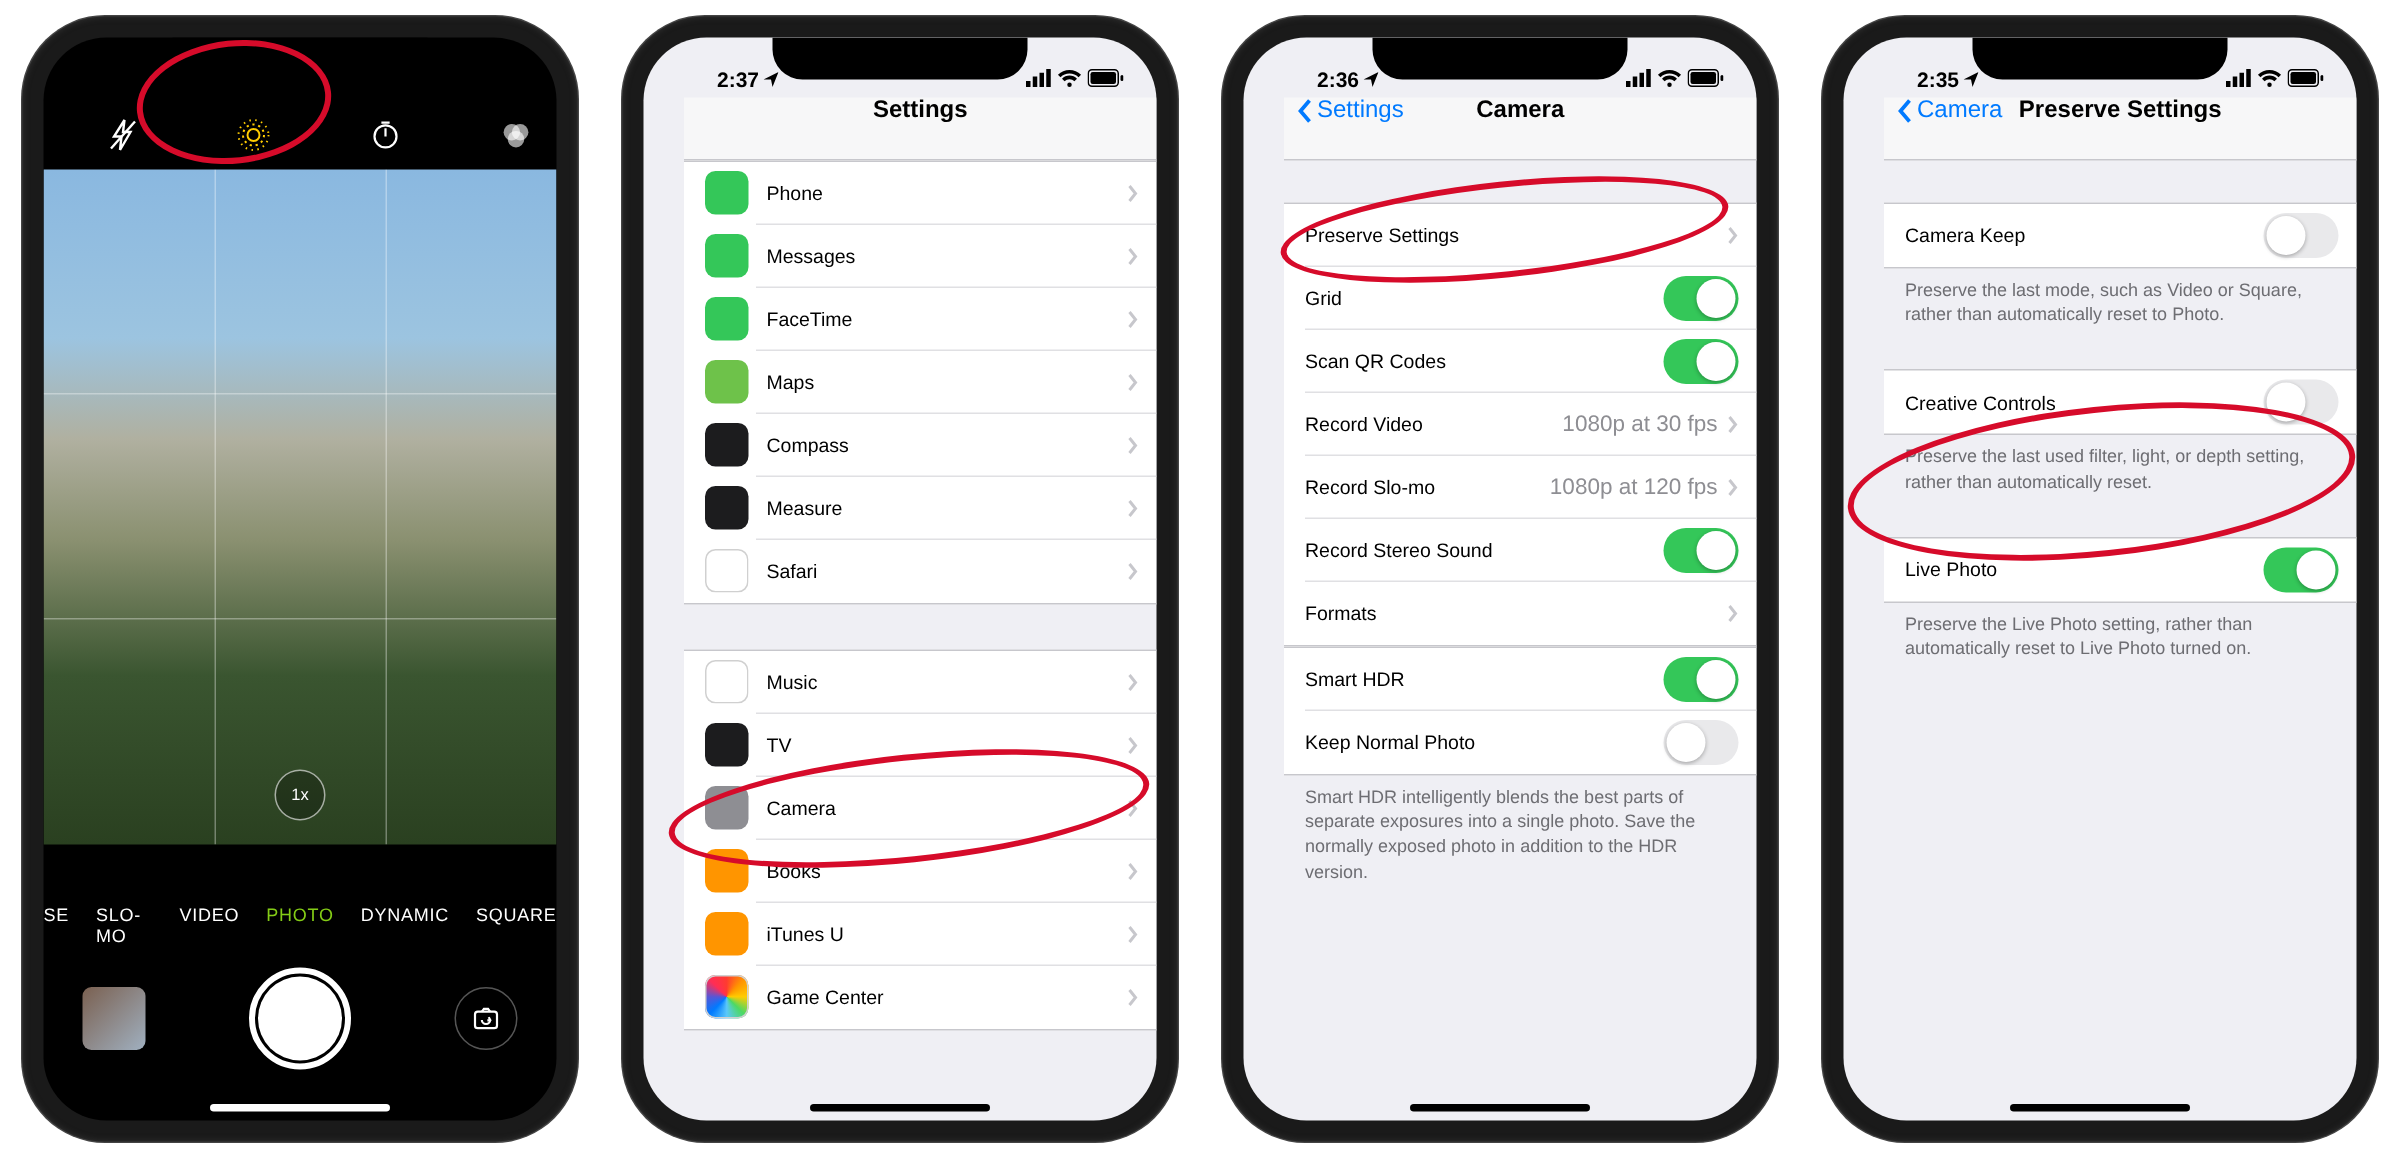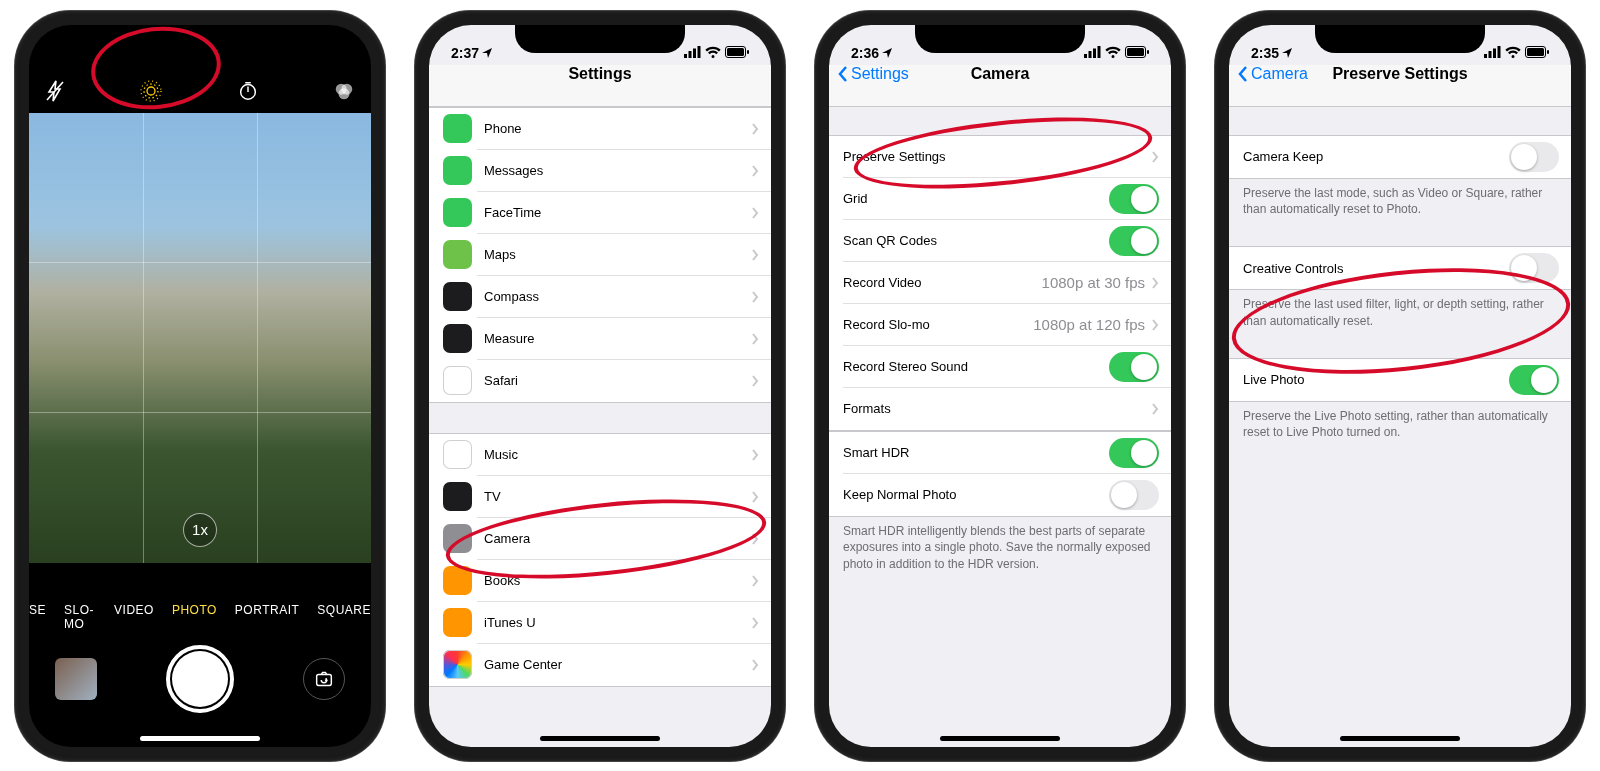--- a/index.html
+++ b/index.html
@@ -16,20 +16,21 @@
     background: #1a1a1a;
     padding: 14px;
     position: relative;
     box-shadow: inset 0 0 4px #333, 0 0 0 1px #444;
   }
   .screen {
     width: 100%; height: 100%;
     border-radius: 42px;
     overflow: hidden;
     position: relative;
+    padding-left: 27px;
   }
   .screen.light { background: #efeff4; }
   .screen.dark  { background: #000; }
   .notch {
     position: absolute; top: 0; left: 50%; transform: translateX(-50%);
     width: 170px; height: 28px; background: #000;
     border-bottom-left-radius: 20px; border-bottom-right-radius: 20px;
     z-index: 50;
   }
   .home-indicator {
@@ -109,27 +110,27 @@
     background: linear-gradient(180deg,#8ab8e0 0%, #9cc4e0 25%, #b0b0a0 40%, #8a9070 55%, #3a5530 75%, #2a4020 100%);
     overflow:hidden;
   }
   .viewfinder::before, .viewfinder::after { content:""; position:absolute; background:rgba(255,255,255,0.35); }
   .viewfinder .g1,.viewfinder .g2,.viewfinder .g3,.viewfinder .g4 { position:absolute; background:rgba(255,255,255,0.35); }
   .viewfinder .g1{left:33.3%;top:0;bottom:0;width:1px;} .viewfinder .g2{left:66.6%;top:0;bottom:0;width:1px;}
   .viewfinder .g3{top:33.3%;left:0;right:0;height:1px;} .viewfinder .g4{top:66.6%;left:0;right:0;height:1px;}
   .zoom-pill {
     position:absolute; bottom:16px; left:50%; transform:translateX(-50%);
     width:34px;height:34px;border-radius:50%;border:1px solid rgba(255,255,255,0.6);
-    color:#fff;font-size:15px;display:flex;align-items:center;justify-content:center;background:rgba(0,0,0,0.25);
+    color:#fff;font-size:11px;display:flex;align-items:center;justify-content:center;background:rgba(0,0,0,0.25);
   }
   .mode-row {
     position:absolute; bottom:116px; left:0; right:0; display:flex; justify-content:center; gap:18px;
     font-size:12px; letter-spacing:0.5px;
   }
-  .mode-row span{ color:#fff; } .mode-row span.sel{ color:#fde047; }
+  .mode-row span{ color:#fff; } .mode-row span.sel{ color:#84cc16; }
   .shutter-row {
     position:absolute; bottom:30px; left:0; right:0; height:76px;
     display:flex; align-items:center; justify-content:space-between; padding:0 26px;
   }
   .thumb { width:42px;height:42px;border-radius:6px;background:linear-gradient(135deg,#7a6050,#a0b0c0); }
   .shutter { width:68px;height:68px;border-radius:50%;border:4px solid #fff;display:flex;align-items:center;justify-content:center;}
   .shutter-inner{width:56px;height:56px;border-radius:50%;background:#fff;}
   .flip { width:42px;height:42px;border-radius:50%;border:1px solid #555;display:flex;align-items:center;justify-content:center;}
   .flip svg{width:22px;height:22px;}
 
@@ -184,21 +185,21 @@
         <div class="g3"></div>
         <div class="g4"></div>
       <div class="zoom-pill">1x</div>
     </div>
 
     <div class="mode-row">
       <span>SE</span>
       <span>SLO-MO</span>
       <span>VIDEO</span>
       <span class="sel">PHOTO</span>
-      <span>PORTRAIT</span>
+      <span>DYNAMIC</span>
       <span>SQUARE</span>
     </div>
 
     <div class="shutter-row">
       <div class="thumb"></div>
       <div class="shutter">
           <div class="shutter-inner"></div>
         </div>
       <div class="flip">
         <svg viewBox="0 0 24 24" fill="none" stroke="#fff" stroke-width="1.6">

